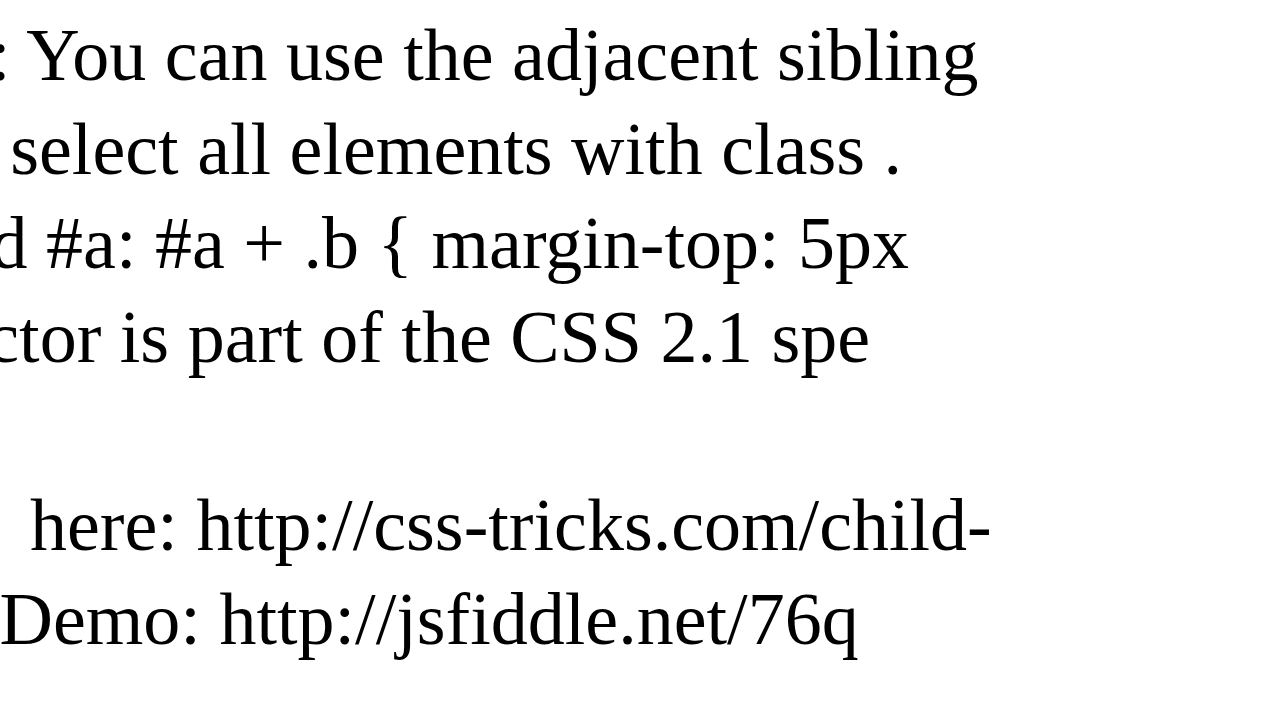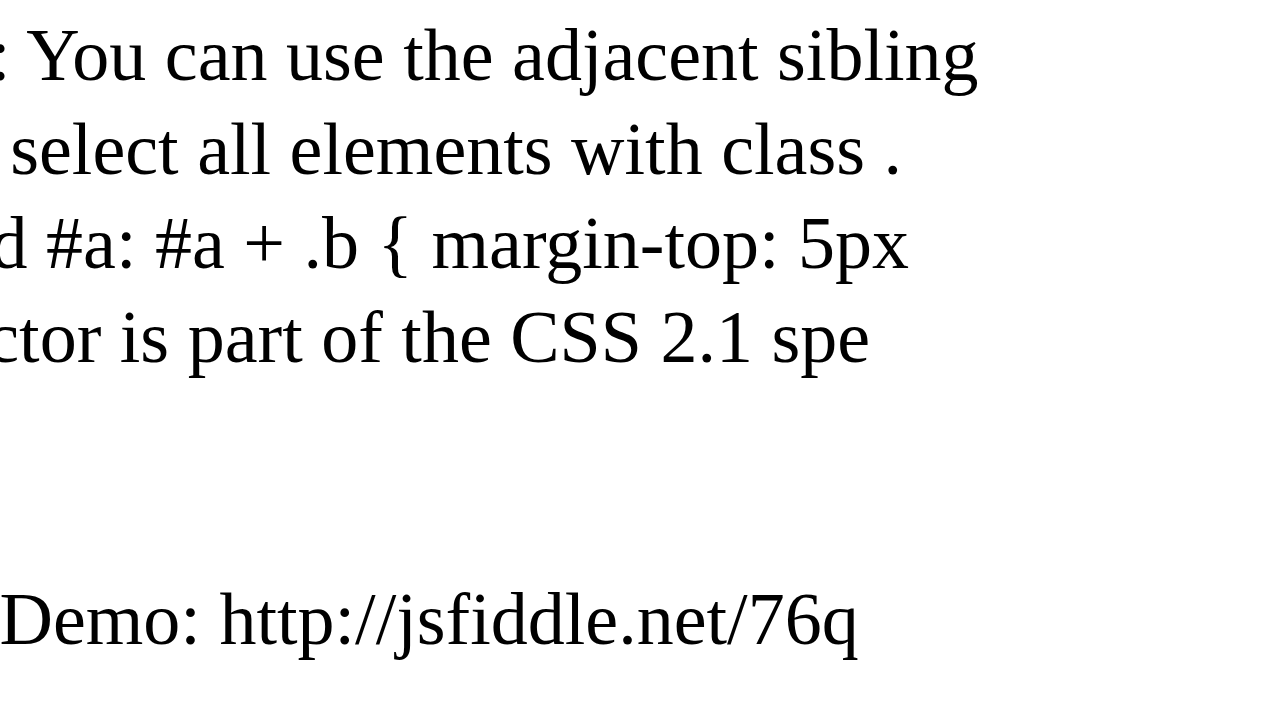--- a/index.html
+++ b/index.html
@@ -34,14 +34,15 @@
     .l7 { top: 582px; left: -130px; }
   </style>
 </head>
 <body>
 
 <div class="viewport">
   <div class="text-block l1">: You can use the adjacent sibling</div>
   <div class="text-block l2">ill select all elements with class .</div>
   <div class="text-block l3"> id #a: #a + .b {   margin-top: 5px</div>
   <div class="text-block l4">elector is part of the CSS 2.1 spe</div>
+  <div class="text-block l6">here: http://css-tricks.com/child-</div>
   <div class="text-block l7">ors/ Demo: http://jsfiddle.net/76q</div>
 </div>
 
 </body></html>

